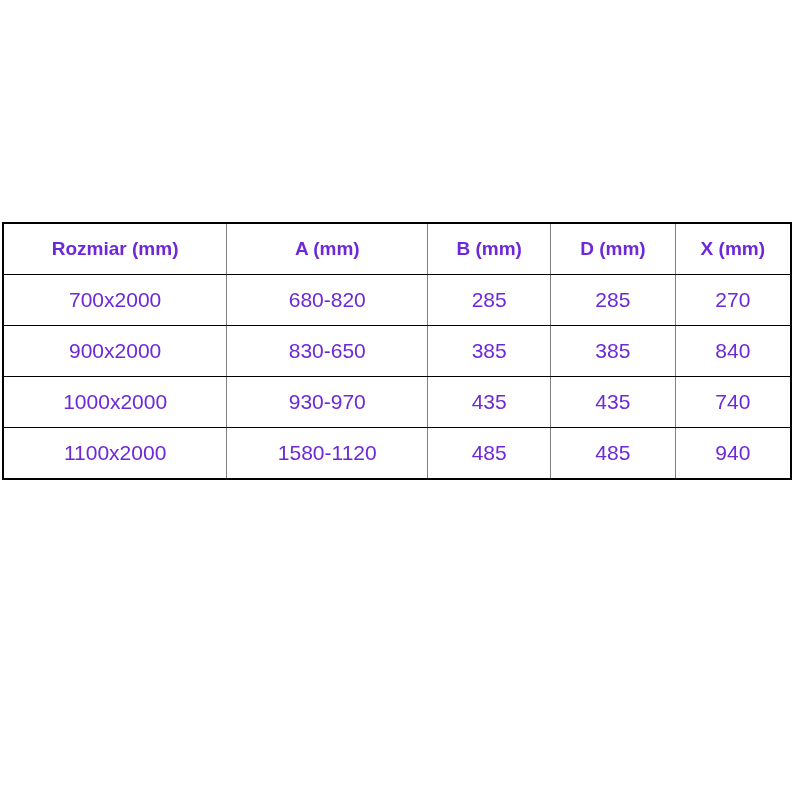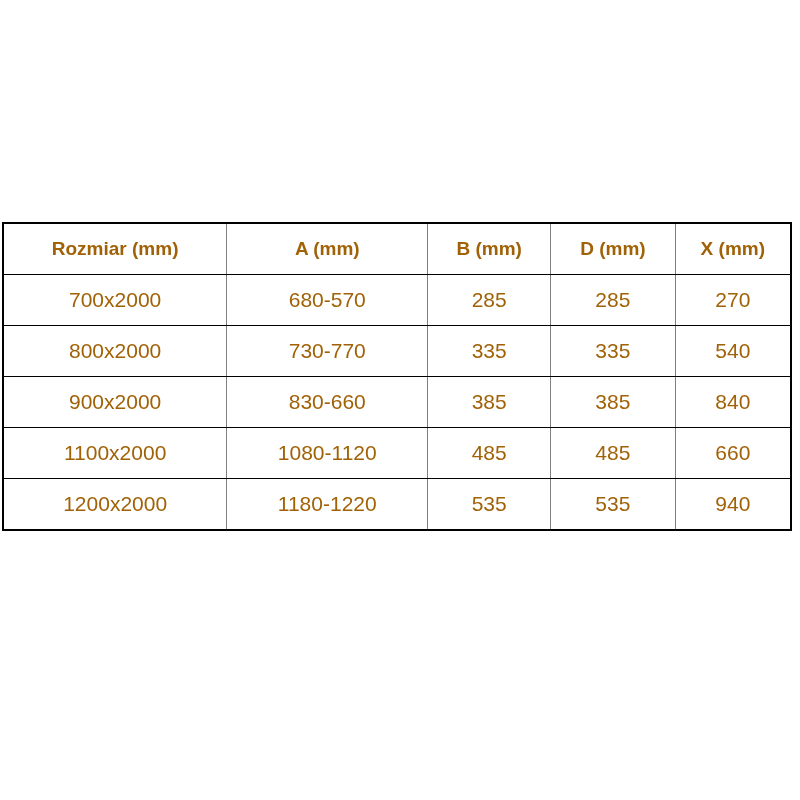--- a/index.html
+++ b/index.html
@@ -23,21 +23,21 @@
     border-collapse: collapse;
     table-layout: fixed;
     border: 2px solid #000000;
   }
   .dim-table th,
   .dim-table td {
     height: 50px;
     text-align: center;
     vertical-align: middle;
     padding: 0;
-    color: #a16207;
+    color: #6d28d9;
     background: #ffffff;
     border-top: 1px solid #000000;
     border-bottom: 1px solid #000000;
     border-left: 1px solid #808080;
     border-right: 1px solid #808080;
     white-space: nowrap;
     overflow: hidden;
   }
   .dim-table th {
     font-size: 19px;
@@ -71,48 +71,41 @@
         <th>Rozmiar (mm)</th>
         <th>A (mm)</th>
         <th>B (mm)</th>
         <th>D (mm)</th>
         <th>X (mm)</th>
       </tr>
     </thead>
     <tbody>
       <tr>
         <td>700x2000</td>
-        <td>680-570</td>
+        <td>680-820</td>
         <td>285</td>
         <td>285</td>
         <td>270</td>
       </tr>
       <tr>
-        <td>800x2000</td>
-        <td>730-770</td>
-        <td>335</td>
-        <td>335</td>
-        <td>540</td>
-      </tr>
-      <tr>
         <td>900x2000</td>
-        <td>830-660</td>
+        <td>830-650</td>
         <td>385</td>
         <td>385</td>
         <td>840</td>
       </tr>
       <tr>
+        <td>1000x2000</td>
+        <td>930-970</td>
+        <td>435</td>
+        <td>435</td>
+        <td>740</td>
+      </tr>
+      <tr>
         <td>1100x2000</td>
-        <td>1080-1120</td>
+        <td>1580-1120</td>
         <td>485</td>
         <td>485</td>
-        <td>660</td>
-      </tr>
-      <tr>
-        <td>1200x2000</td>
-        <td>1180-1220</td>
-        <td>535</td>
-        <td>535</td>
         <td>940</td>
       </tr>
     </tbody>
   </table>
 </div>
 
 </body></html>

